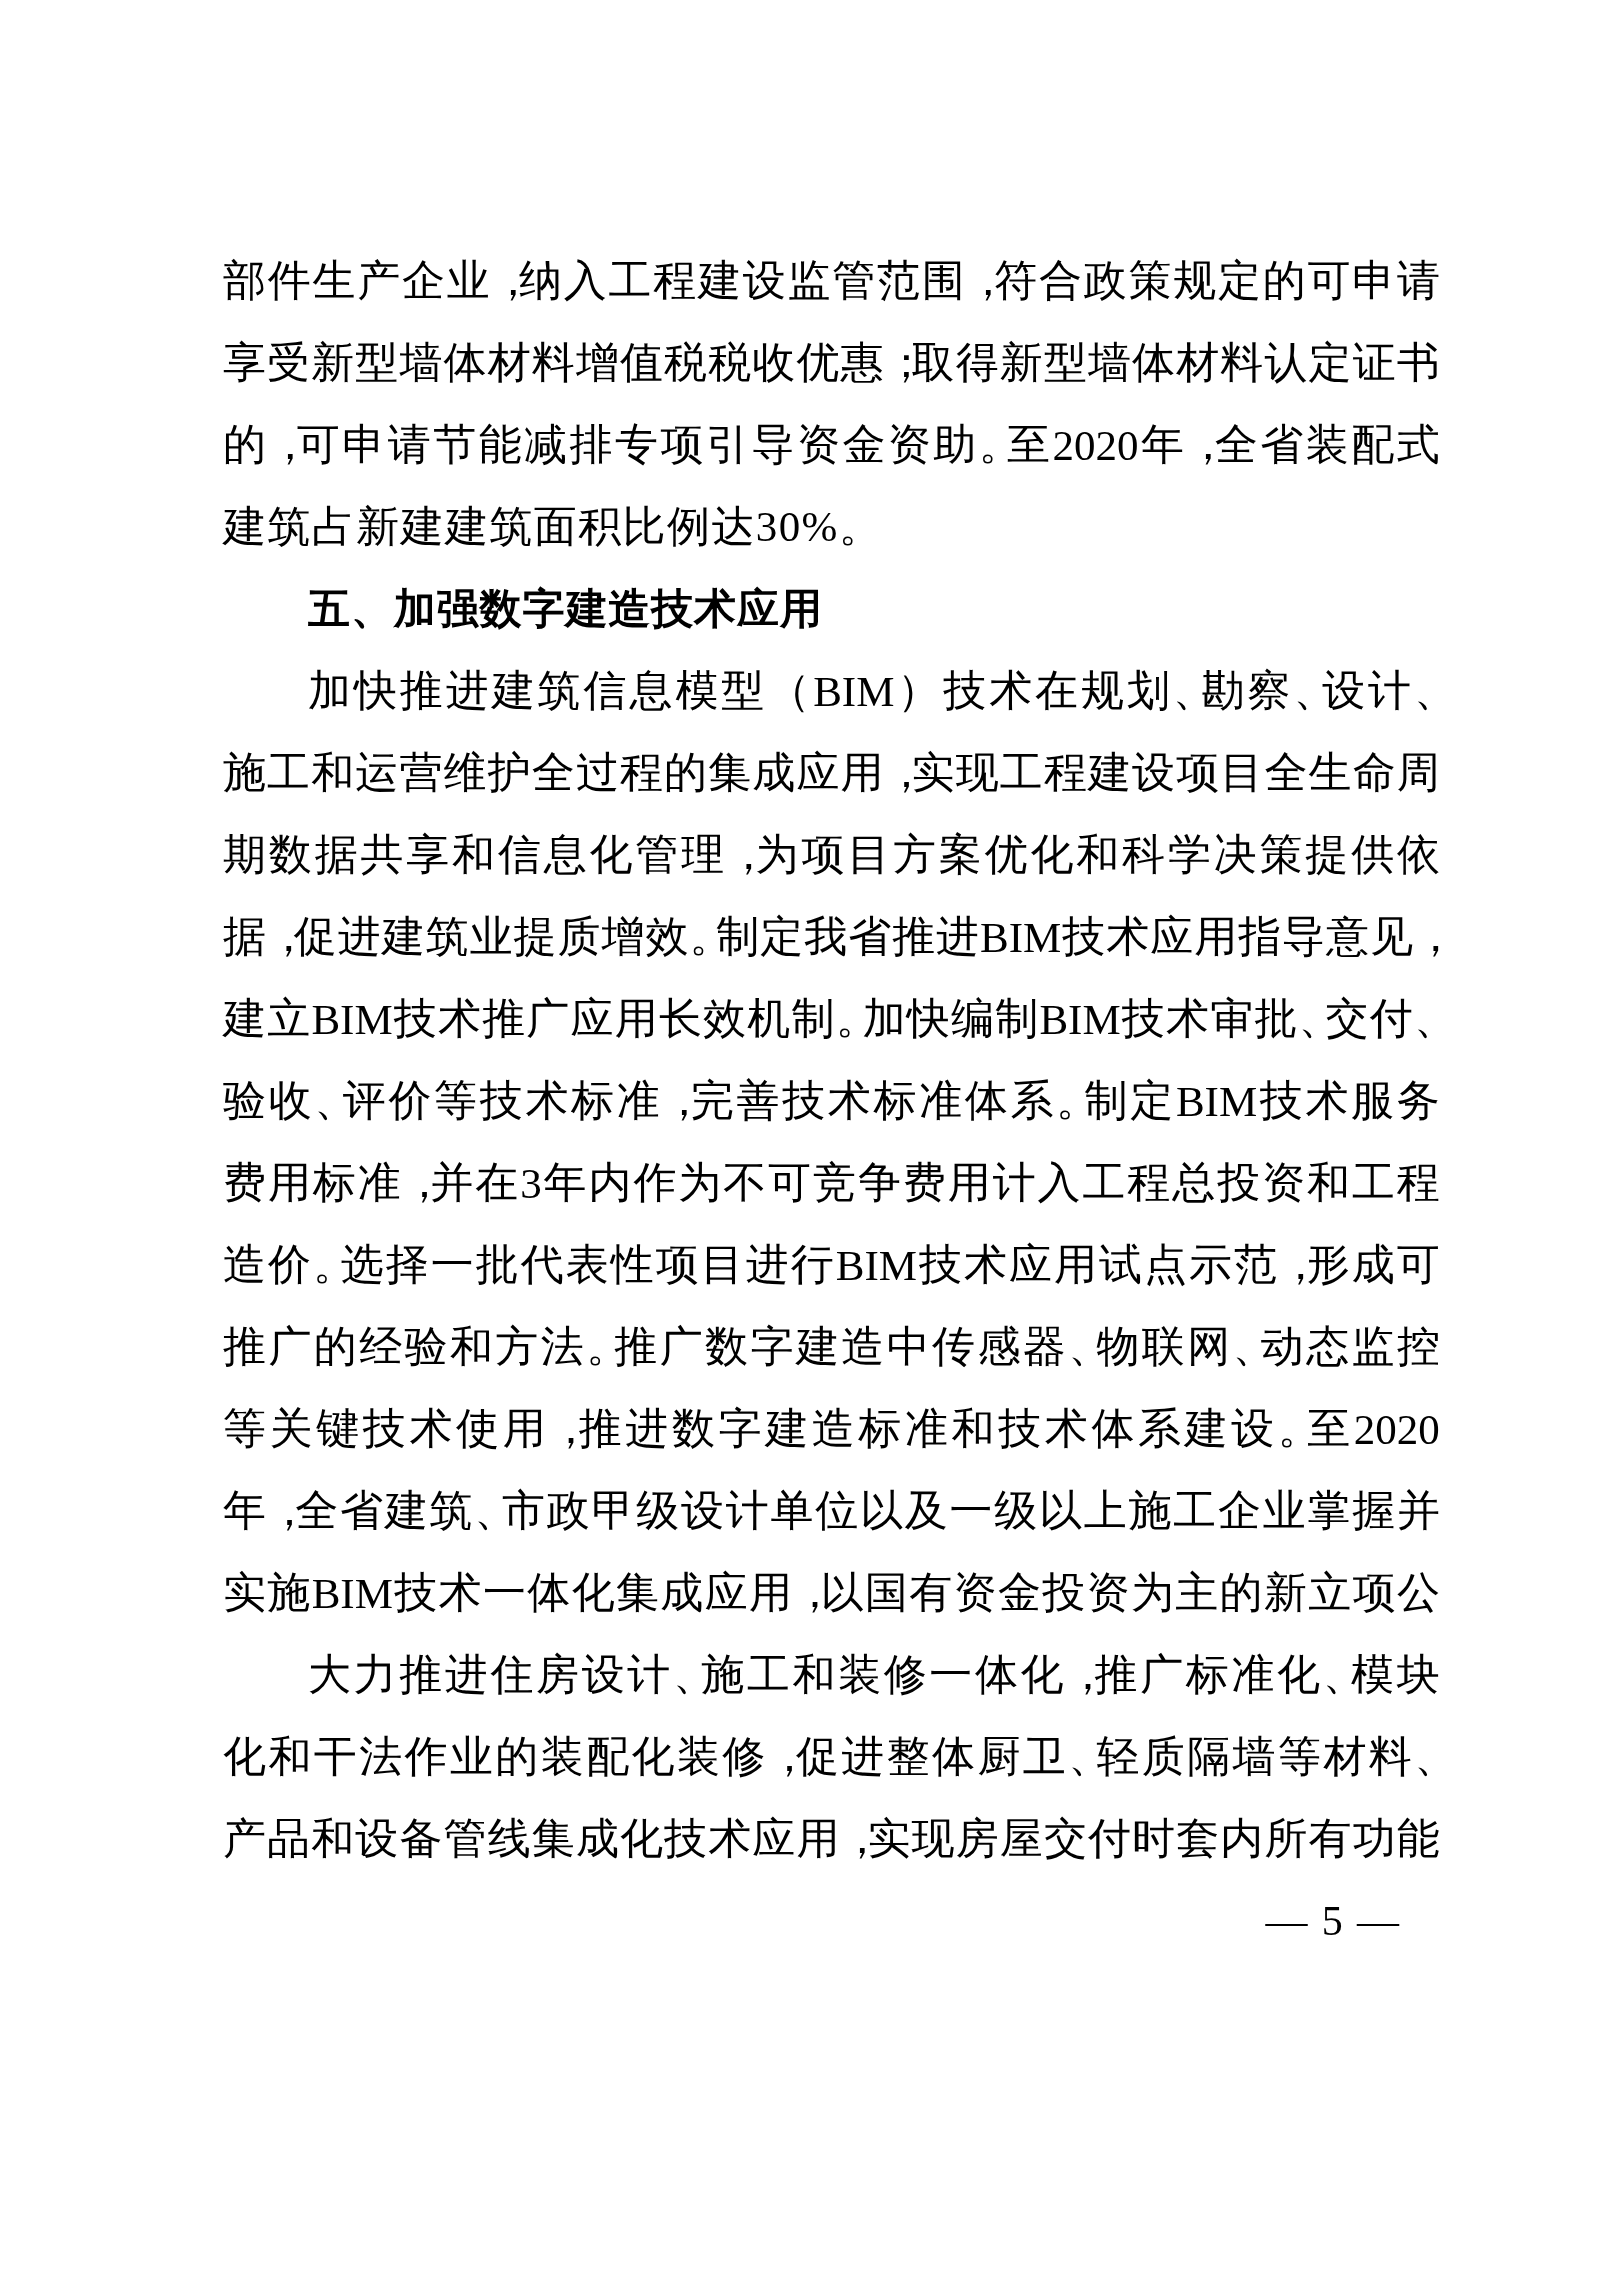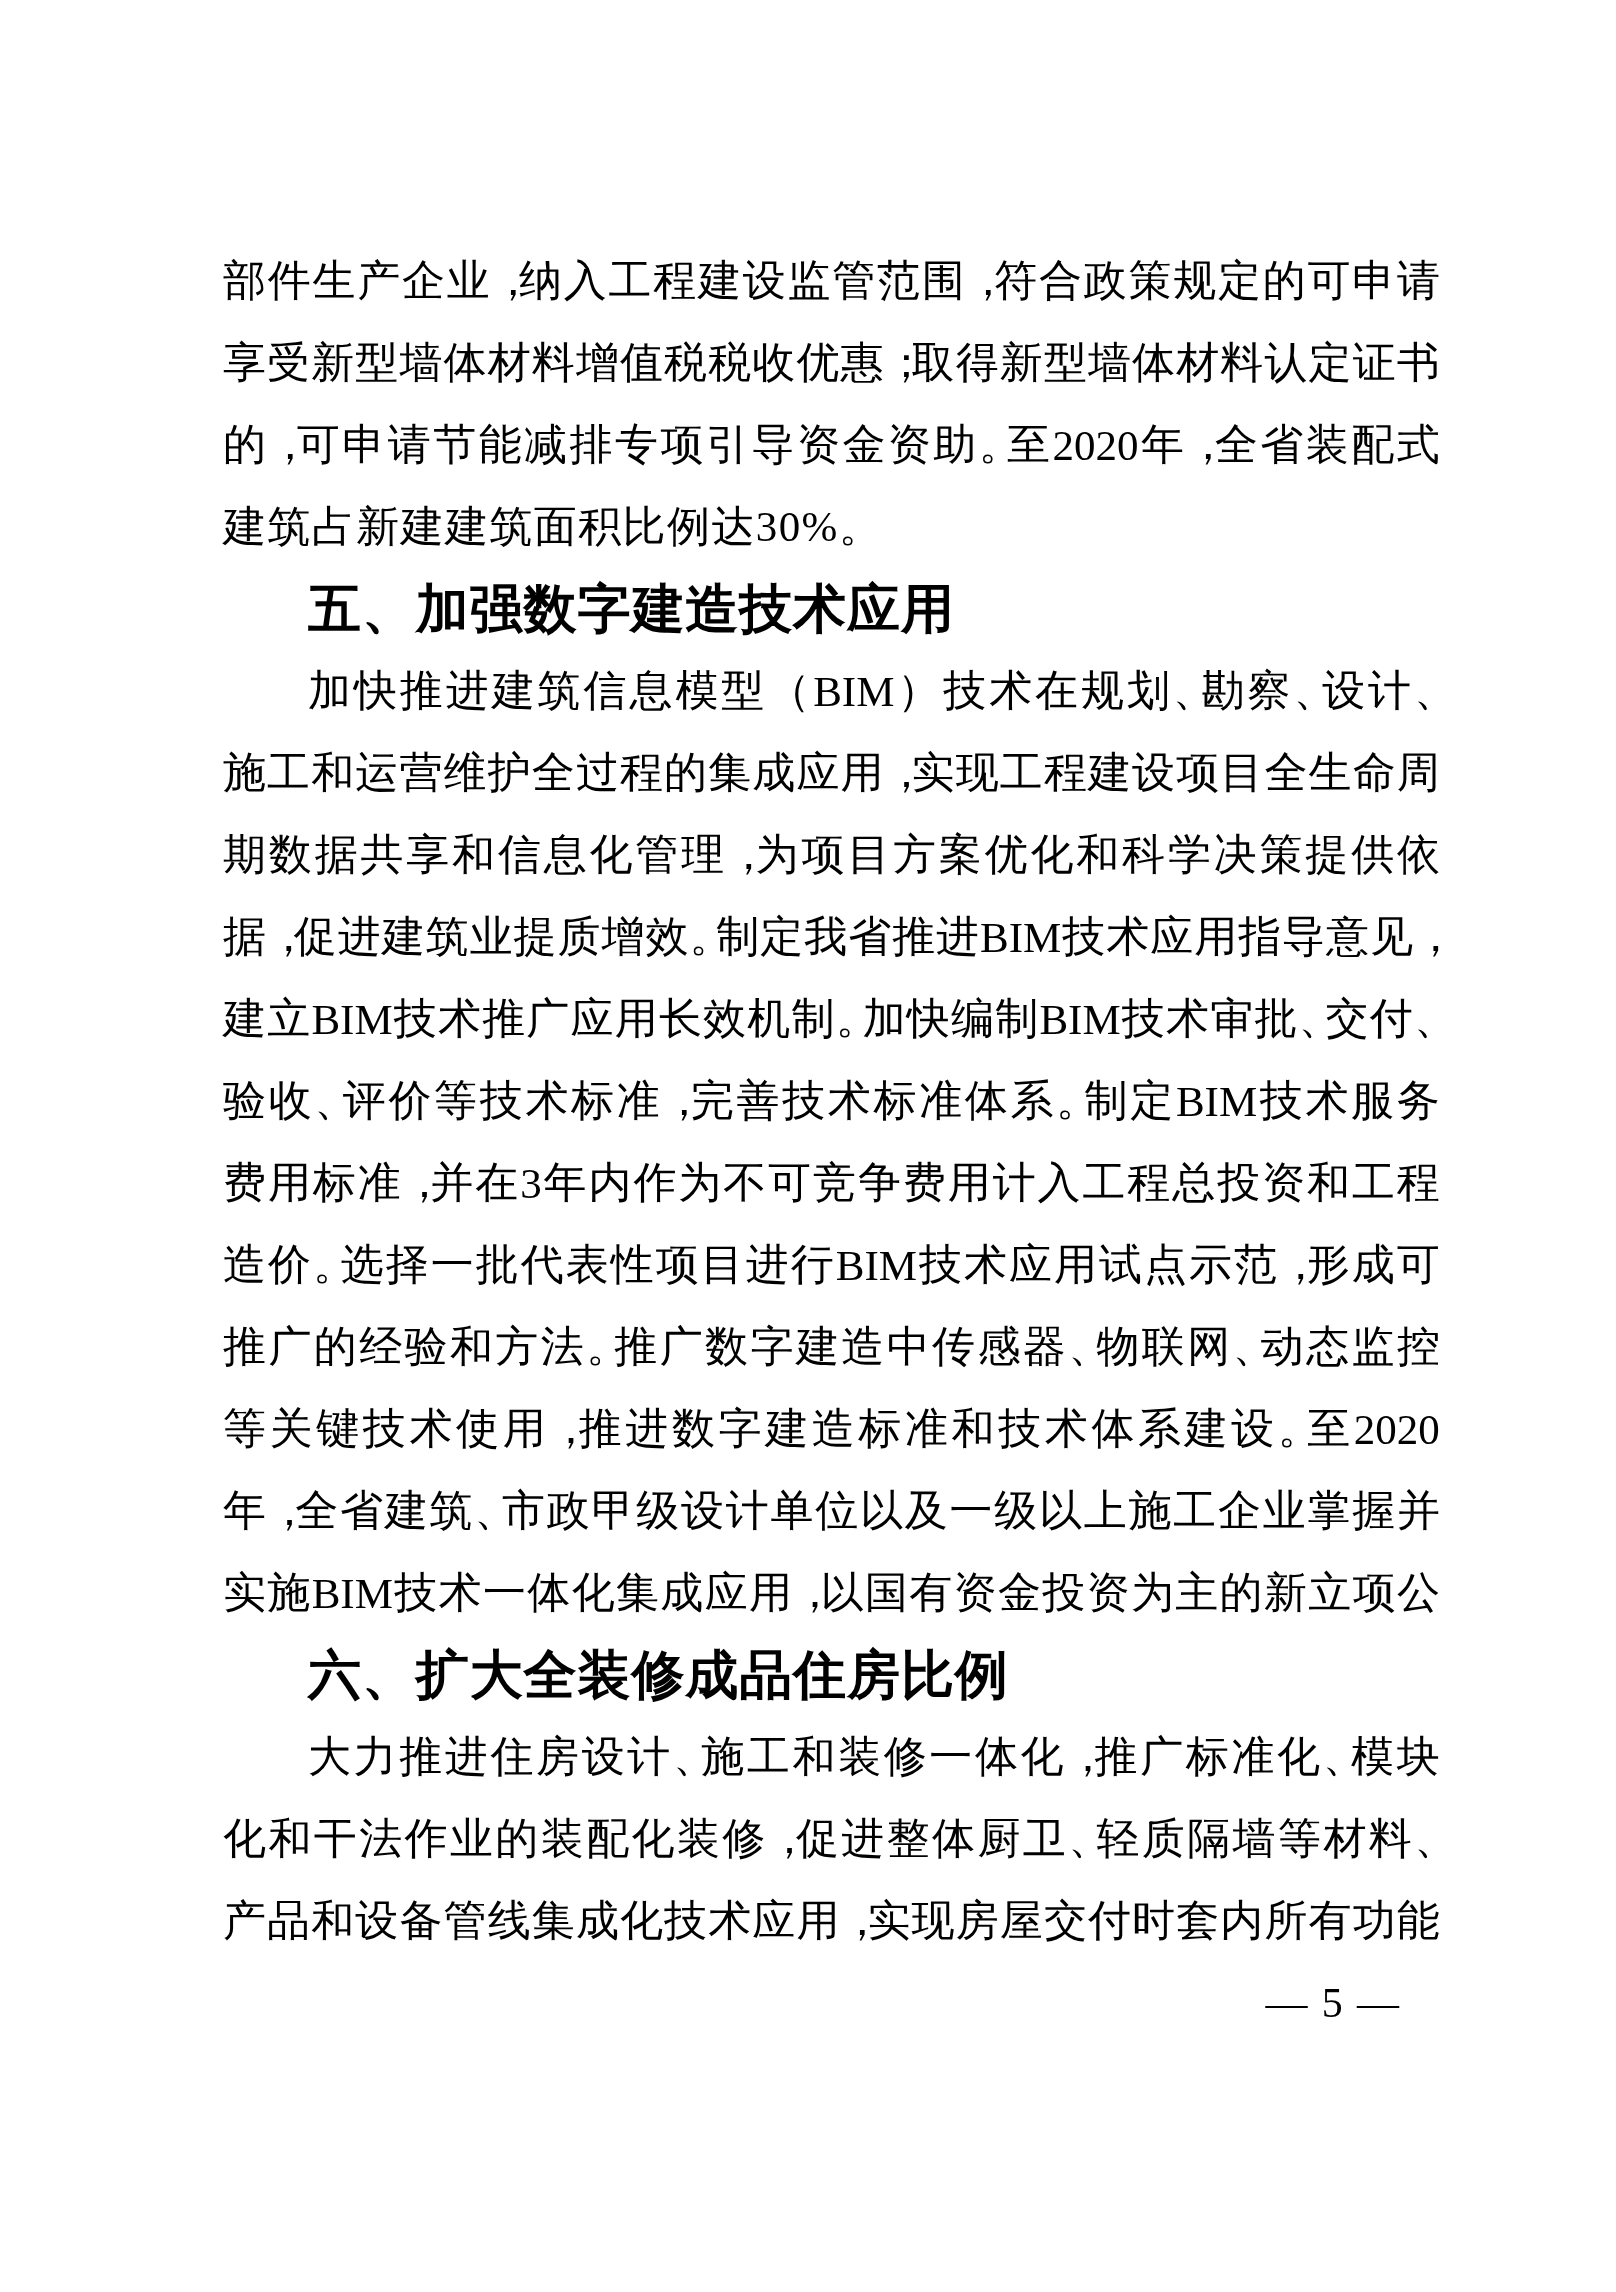--- a/index.html
+++ b/index.html
@@ -36,21 +36,21 @@
   
   .plain {
     line-height: 82px;
     letter-spacing: 1.4px;
     white-space: nowrap;
   }
   
   .head {
     font-family: "Liberation Sans", "DejaVu Sans", sans-serif;
     font-weight: 700;
-    font-size: 53px;
+    font-size: 42px;
     line-height: 82px;
     padding-left: 85px;
     letter-spacing: 0.9px;
     white-space: nowrap;
   }
   .pagenum {
     line-height: 82px;
     text-align: right;
     padding-right: 39px;
     font-size: 42px;
@@ -498,21 +498,20 @@
       <span>资</span>
       <span>为</span>
       <span>主</span>
       <span>的</span>
       <span>新</span>
       <span>立</span>
       <span>项</span>
       <span>公</span>
     </div>
 
-  <div class="ln head">六、扩大全装修成品住房比例</div>
   <div class="ln just indent">
       <span>大</span>
       <span>力</span>
       <span>推</span>
       <span>进</span>
       <span>住</span>
       <span>房</span>
       <span>设</span>
       <span>计</span>
       <span class="pz">、</span>

